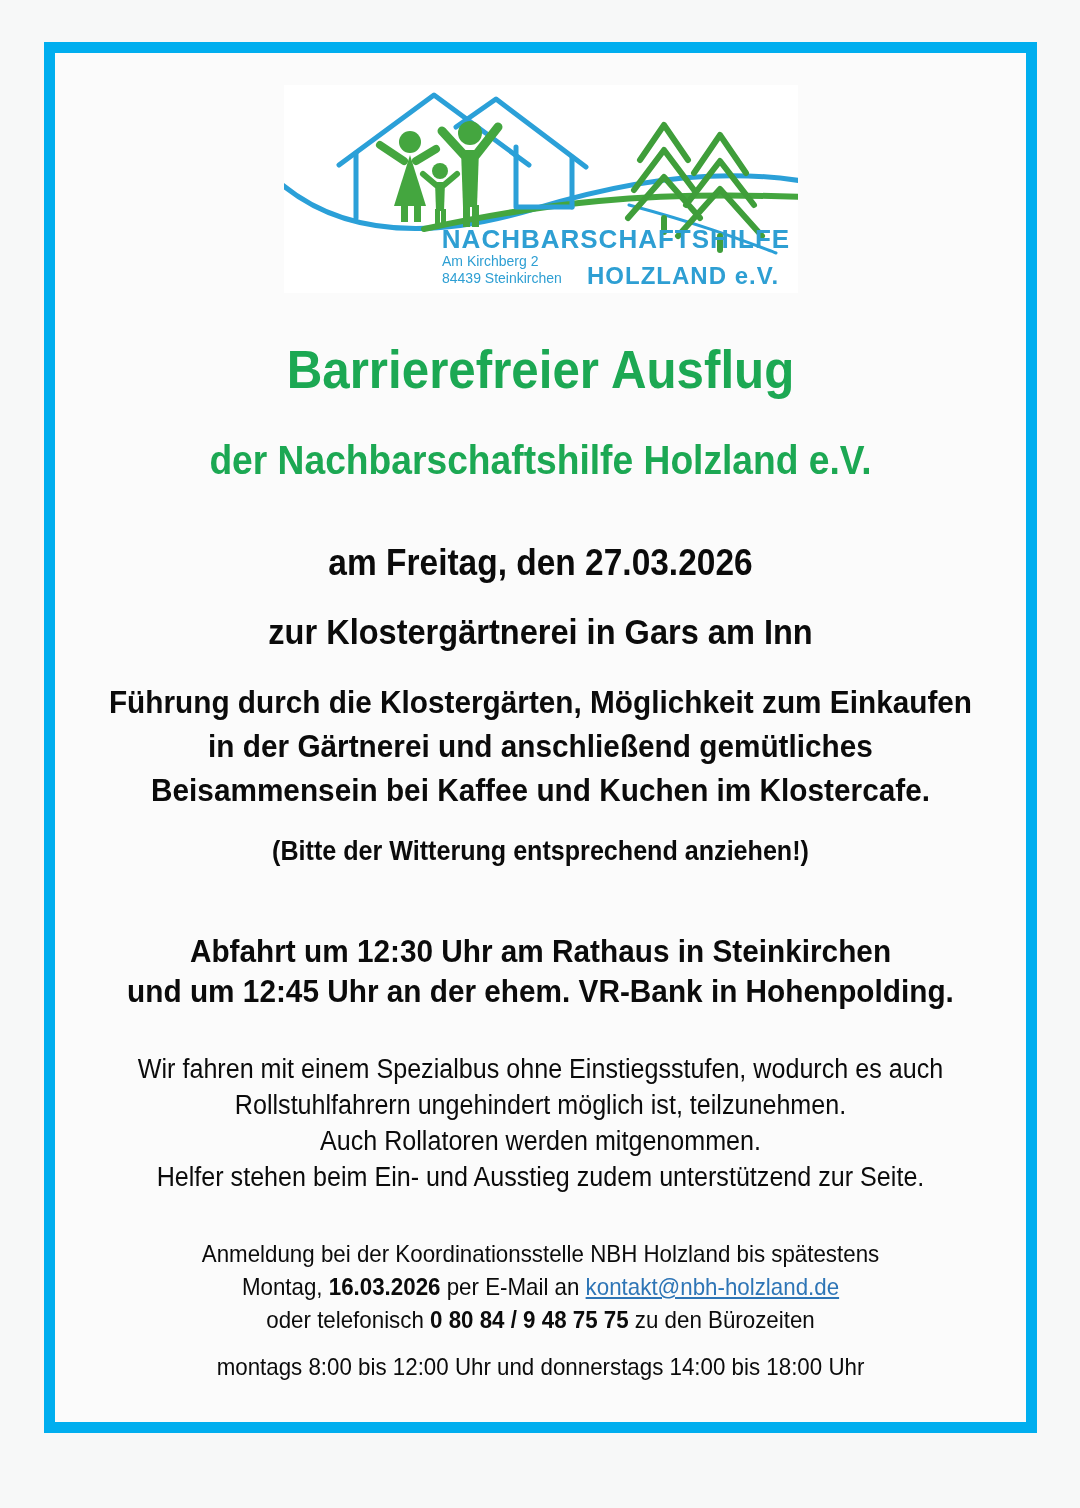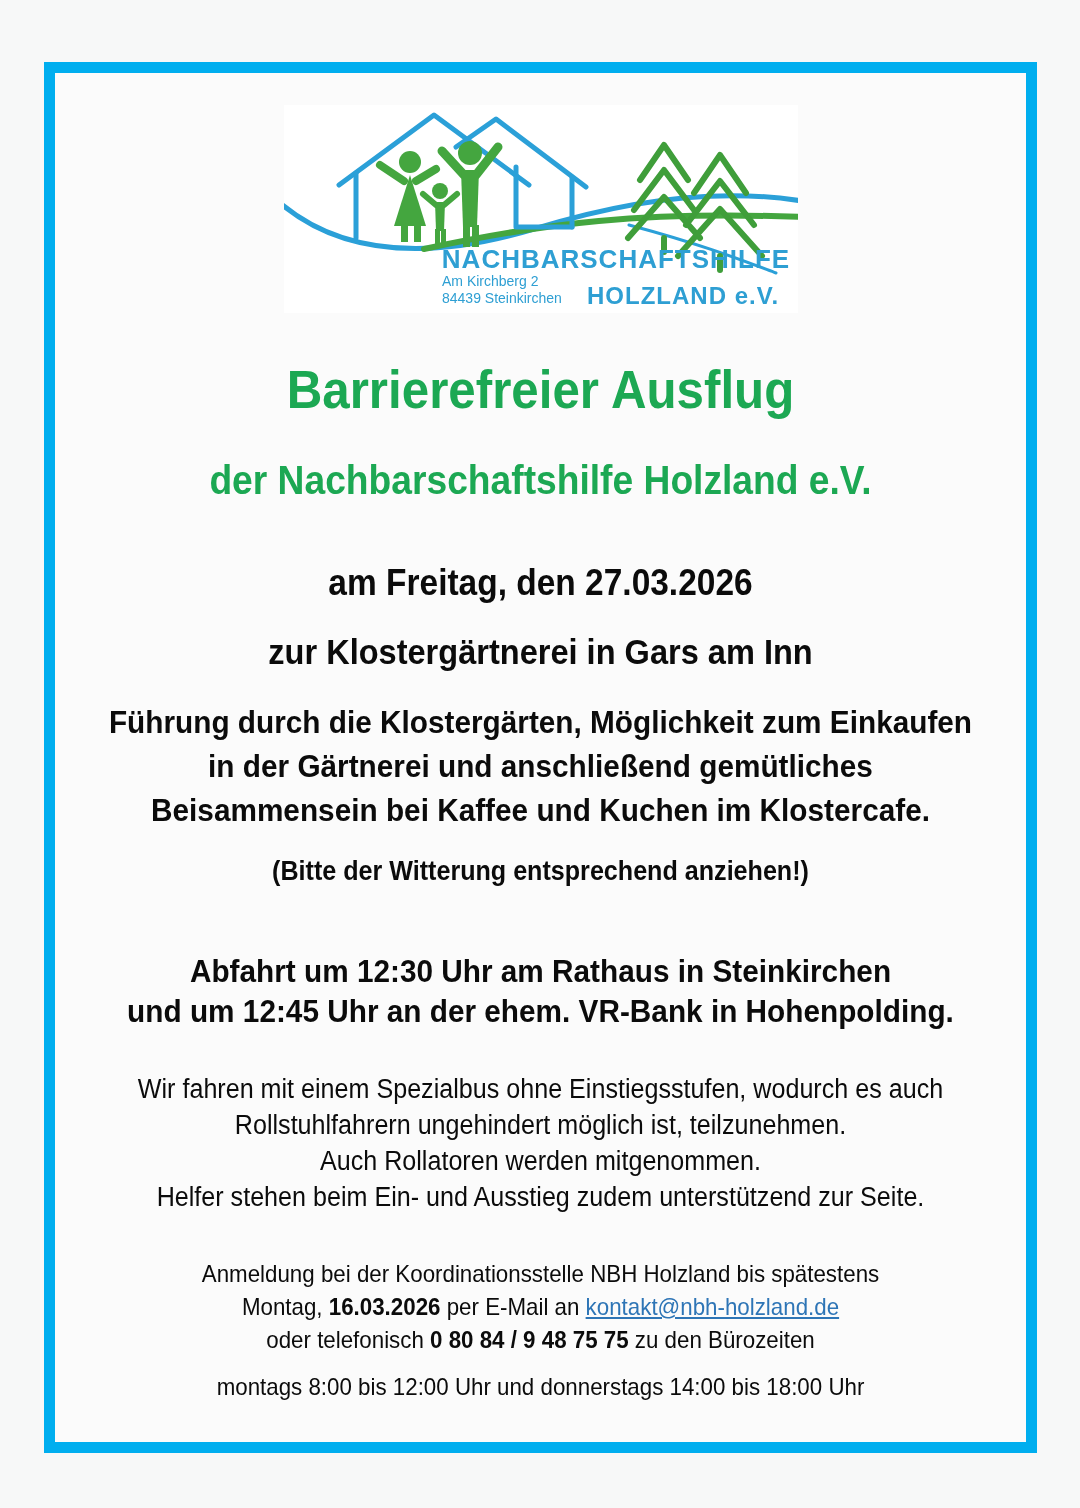--- a/index.html
+++ b/index.html
@@ -5,21 +5,21 @@
   html,body{margin:0;padding:0;}
   body{
     width:1080px;height:1508px;
     background:#f7f8f8;
     font-family:"Liberation Sans",sans-serif;
     color:#0b0b0b;
     position:relative;
     overflow:hidden;
   }
   .frame{
-    position:absolute;left:44px;top:62px;
+    position:absolute;left:44px;top:42px;
     width:993px;height:1391px;
     box-sizing:border-box;
     border:11px solid #00AEEF;
     background:#fbfbfb;
     text-align:center;
   }
   .logo-box{
     margin:32px auto 0 auto;
     width:514px;height:208px;
     background:#ffffff;

